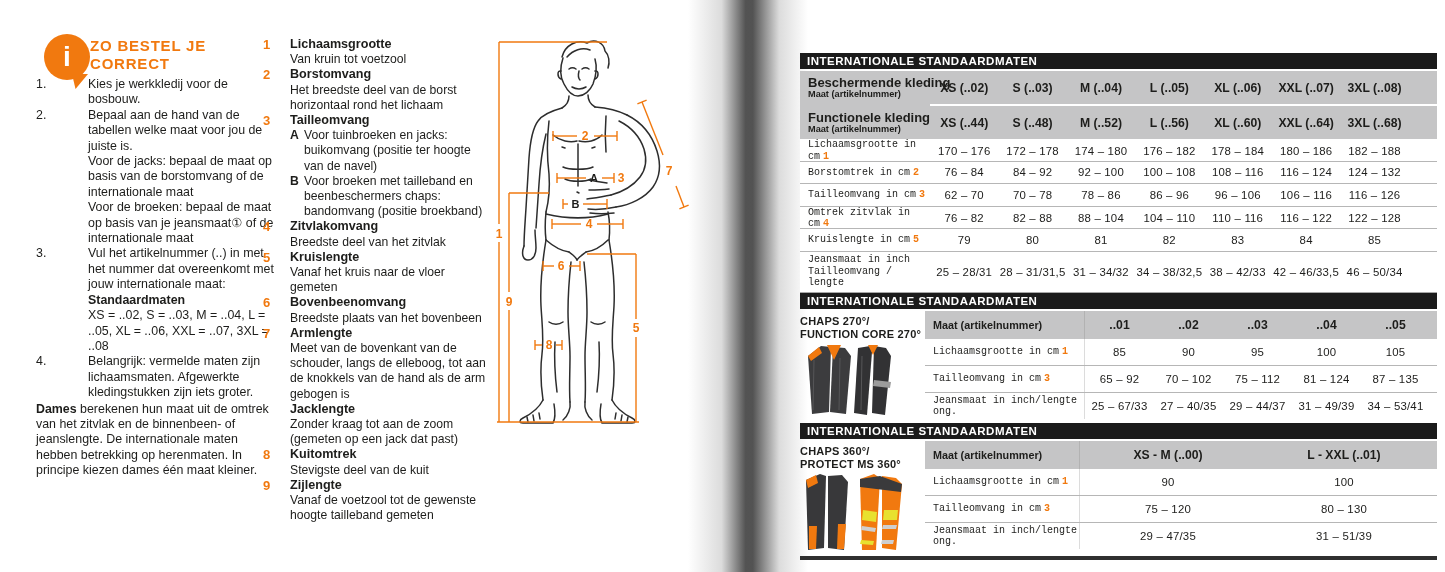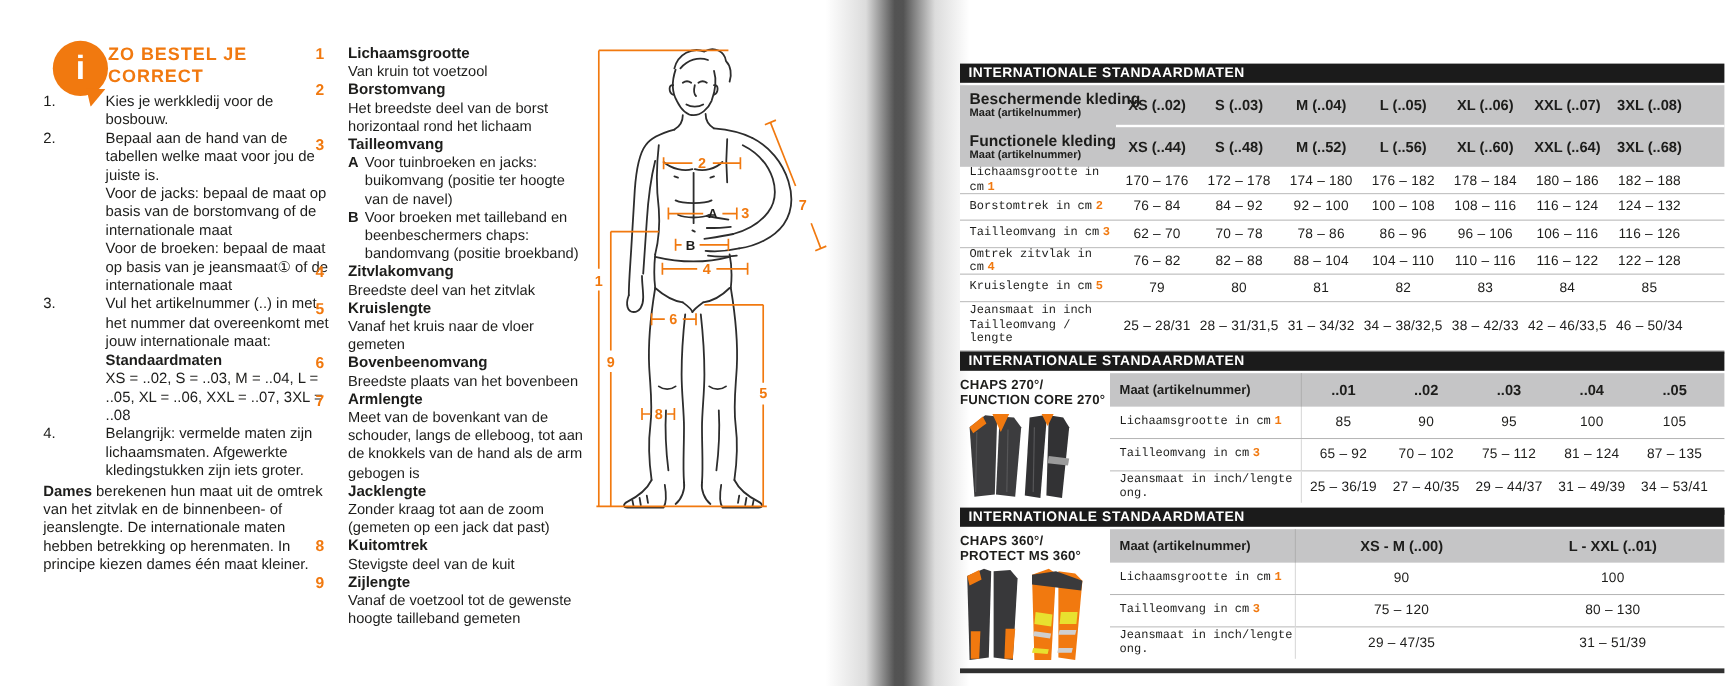--- a/index.html
+++ b/index.html
@@ -487,21 +487,21 @@
                 <div class="vcell">70 – 102</div>
                 <div class="vcell">75 – 112</div>
                 <div class="vcell">81 – 124</div>
                 <div class="vcell">87 – 135</div>
                 <div></div>
               </div>
               <div class="drow t23row">
                 <div class="lblcell">
                   <span>Jeansmaat in inch/lengte ong.</span>
                 </div>
-                <div class="vcell">25 – 36/19</div>
+                <div class="vcell">25 – 67/33</div>
                 <div class="vcell">27 – 40/35</div>
                 <div class="vcell">29 – 44/37</div>
                 <div class="vcell">31 – 49/39</div>
                 <div class="vcell">34 – 53/41</div>
                 <div></div>
               </div>
             </div>
         </div>
       </div>
       <div class="t23bot"></div>

